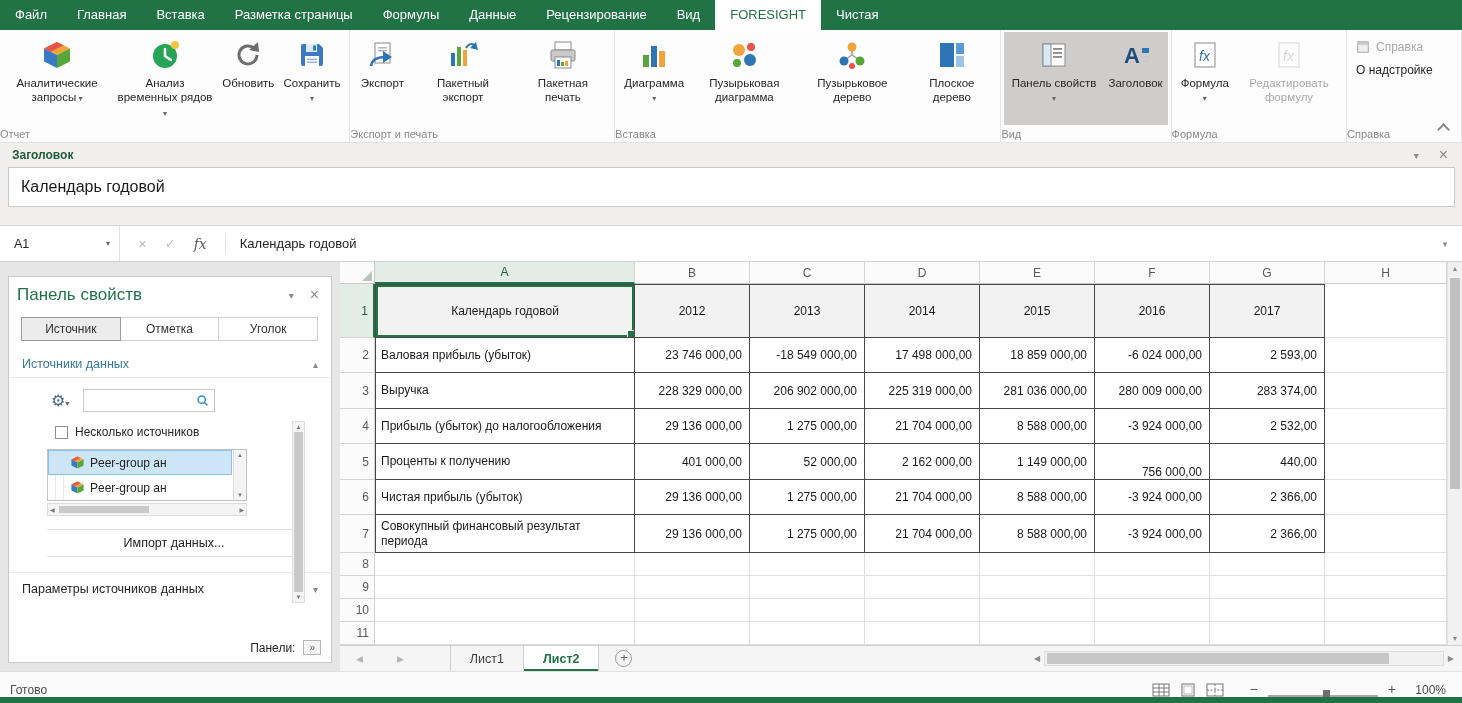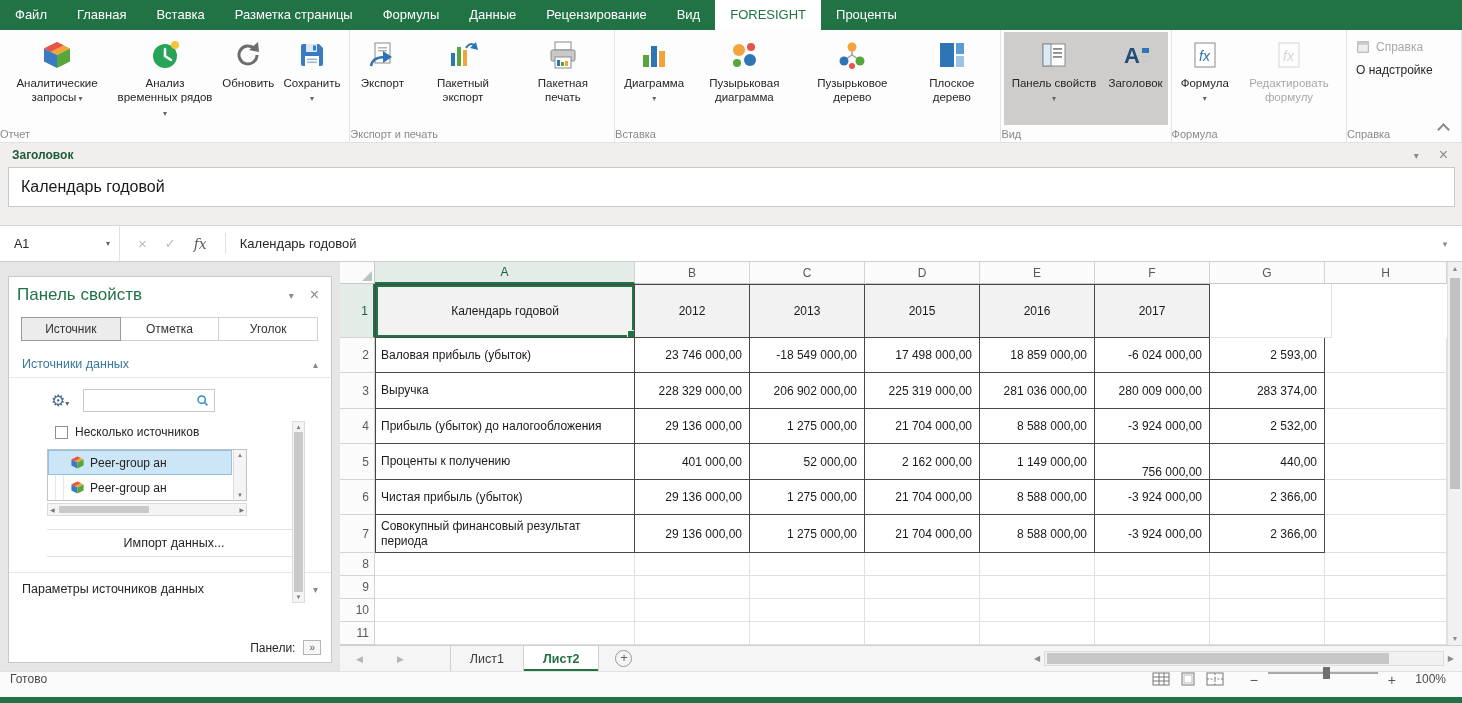--- a/index.html
+++ b/index.html
@@ -116,21 +116,21 @@
   .stabs { display:flex; align-items:stretch; margin-left:30px; }
   .stab { padding:0 19px; display:flex; align-items:center; font-size:12.5px; color:#3c3c3c; border-right:1px solid #cfcfcf; cursor:default; }
   .stab:first-child { border-left:1px solid #cfcfcf; }
   .stab.active { background:#fff; color:#217346; font-weight:bold; box-shadow:inset 0 -2px 0 #217346; }
   .add-sheet { margin-left:16px; align-self:center; width:17px; height:17px; border:1px solid #9a9a9a; border-radius:50%; color:#666; font-size:13px; line-height:14px; text-align:center; cursor:default; flex:none; }
   .tab-hscroll { position:absolute; right:8px; top:4px; height:17px; width:420px; display:flex; align-items:center; gap:4px; font-size:8px; color:#8a8a8a; }
   .tabh-track { flex:1; height:15px; background:#f1f1f1; border:1px solid #dcdcdc; position:relative; }
   .tabh-thumb { position:absolute; left:2px; top:1px; bottom:1px; width:86%; background:#c7c7c7; }
 
   
-  .status-bar { position:absolute; left:0; right:0; bottom:6px; height:26px; background:#fbfbfb; border-top:1px solid #e1e1e1; display:flex; align-items:flex-start; padding:0 16px 0 10px; font-size:12px; color:#4a4a4a; }
+  .status-bar { position:absolute; left:0; right:0; bottom:6px; height:26px; background:#fbfbfb; border-top:1px solid #e1e1e1; display:flex; align-items:flex-end; padding:0 16px 0 10px; font-size:12px; color:#4a4a4a; }
   .sb-status { margin-right:auto; }
   .sb-views { display:flex; gap:9px; margin-right:26px; align-items:center; }
   .sb-views svg { width:18px; height:14px; display:block; }
   .zoom-sign { font-size:14px; color:#555; cursor:default; }
   .zoom-track { width:110px; height:2px; background:#a9a9a9; position:relative; margin:0 10px; }
   .zoom-thumb { position:absolute; left:50%; top:-5px; width:7px; height:12px; background:#6f6f6f; }
   .zoom-label { margin-left:14px; min-width:36px; text-align:right; }
   .bottom-strip { position:absolute; left:0; right:0; bottom:0; height:6px; background:#217346; }
 </style>
 </head>
@@ -141,21 +141,21 @@
   <div class="tabbar">
       <div class="rtab">Файл</div>
       <div class="rtab">Главная</div>
       <div class="rtab">Вставка</div>
       <div class="rtab">Разметка страницы</div>
       <div class="rtab">Формулы</div>
       <div class="rtab">Данные</div>
       <div class="rtab">Рецензирование</div>
       <div class="rtab">Вид</div>
       <div class="rtab active">FORESIGHT</div>
-      <div class="rtab">Проценты</div>
+      <div class="rtab">Чистая</div>
     </div>
 
   <div class="ribbon">
     <div class="ribbon-groups">
         <div class="rgroup">
           <div class="rgroup-row">
             <div class="rbtn">
               <div class="ricon"><svg viewBox="0 0 32 32">
                   <polygon points="16,3 29,9.5 16,16 3,9.5" fill="#f2a33a"></polygon>
                   <polygon points="3,9.5 16,16 16,29 3,22.5" fill="#3a79c3"></polygon>
@@ -465,20 +465,23 @@
         <div class="g-row" style="height: 54px;">
           <div class="g-rowhead sel" style="width: 35px;">1</div>
           <div class="g-cell t first-col th a1" style="width: 260px;">
             <span>Календарь годовой</span>
           </div>
           <div class="g-cell t th" style="width: 115px;">
             <span>2012</span>
           </div>
           <div class="g-cell t th" style="width: 115px;">
             <span>2013</span>
+          </div>
+          <div class="g-cell t th" style="width: 115px;">
+            <span>2014</span>
           </div>
           <div class="g-cell t th" style="width: 115px;">
             <span>2015</span>
           </div>
           <div class="g-cell t th" style="width: 115px;">
             <span>2016</span>
           </div>
           <div class="g-cell t th" style="width: 115px;">
             <span>2017</span>
           </div>

